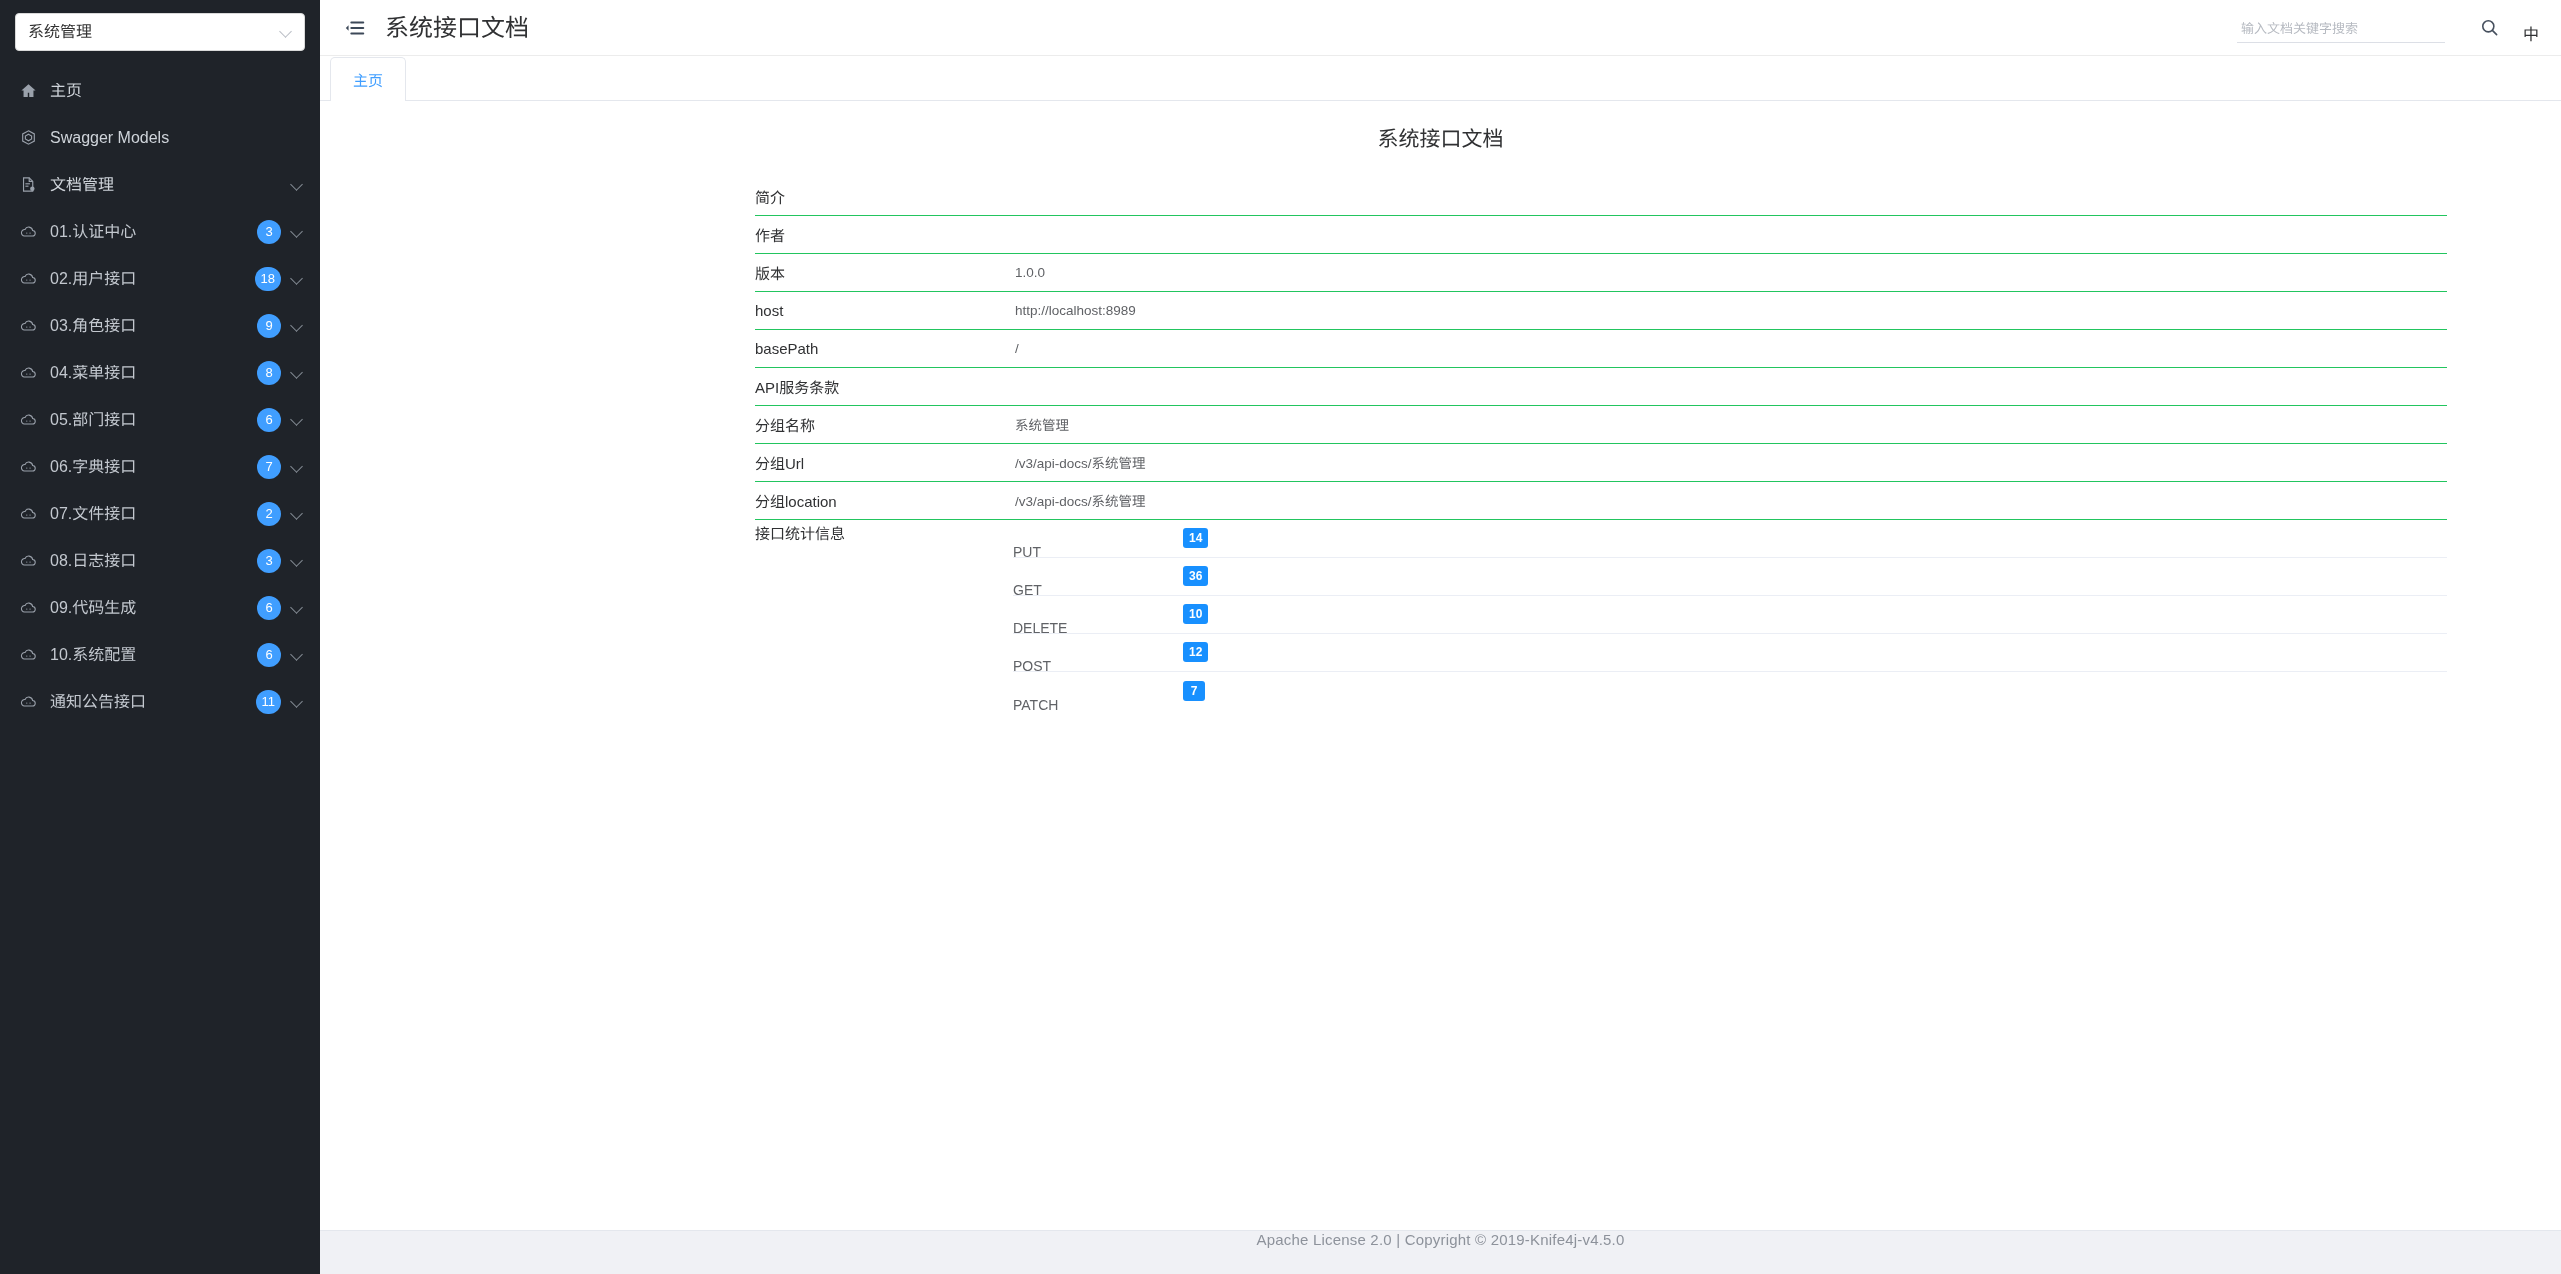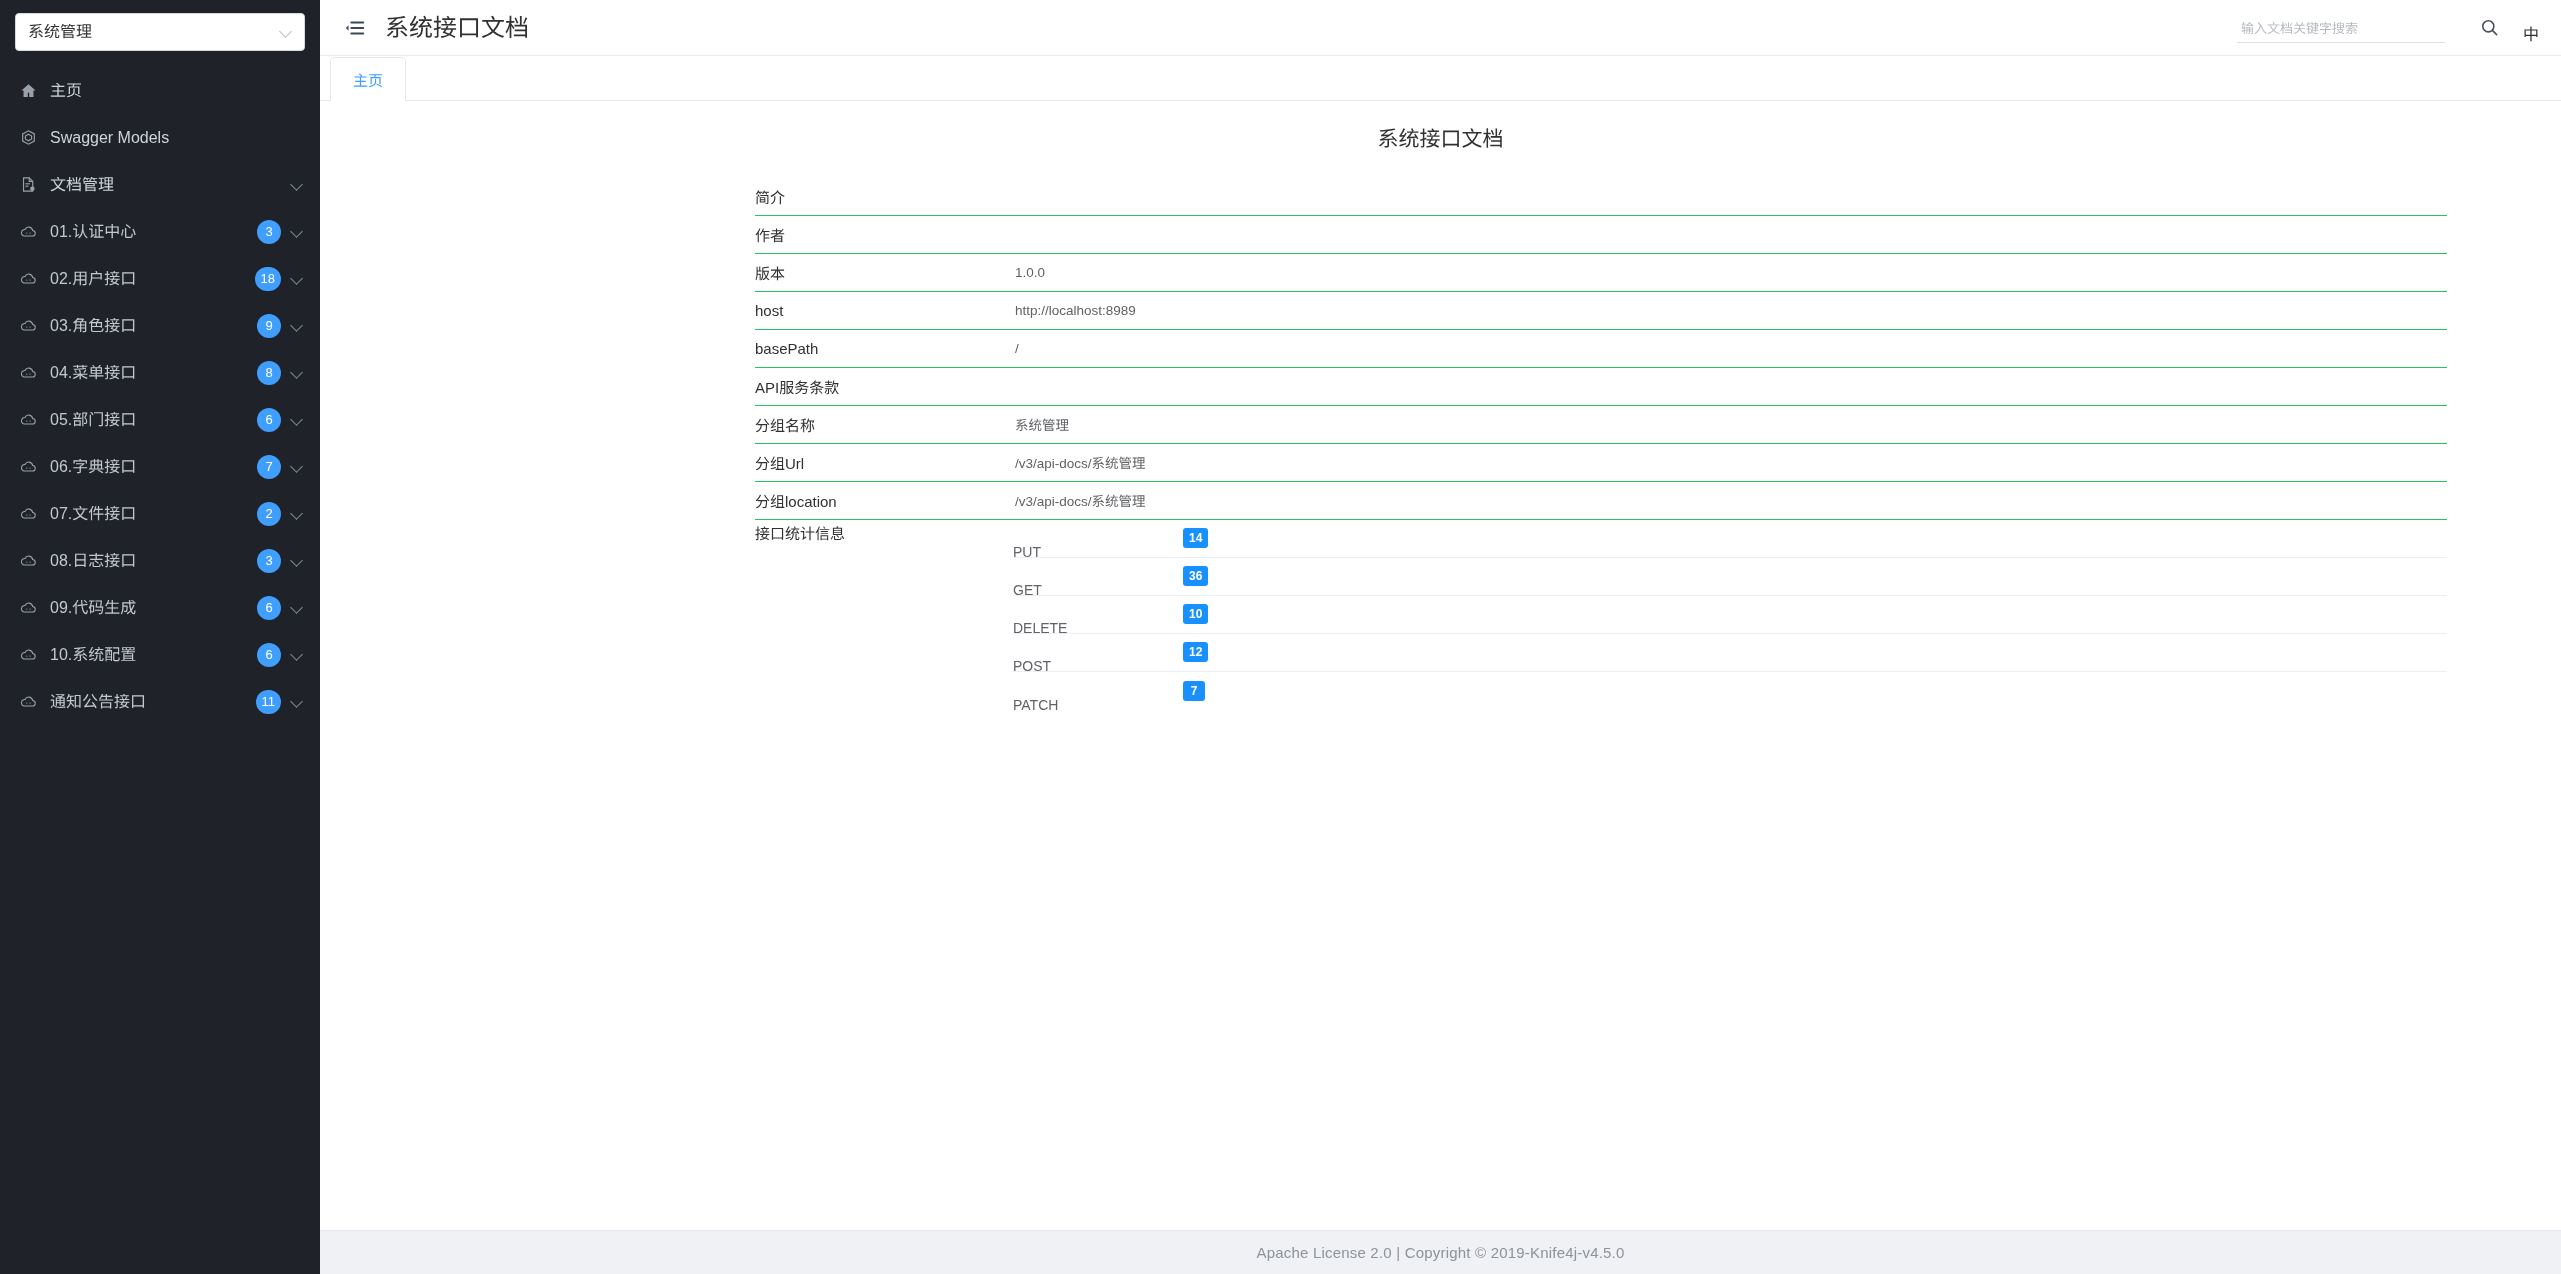--- a/index.html
+++ b/index.html
@@ -308,21 +308,21 @@
     justify-content: center;
     line-height: 1;
   }
 
   .footer {
     height: 44px;
     min-height: 44px;
     background: #f0f1f5;
     border-top: 1px solid #e4e7ed;
     display: flex;
-    align-items: center;
+    align-items: flex-start;
     justify-content: center;
     font-size: 15px;
     color: #8d929b;
     letter-spacing: 0.2px;
   }
 </style>
 </head>
 <body>
 
 <div class="app">

